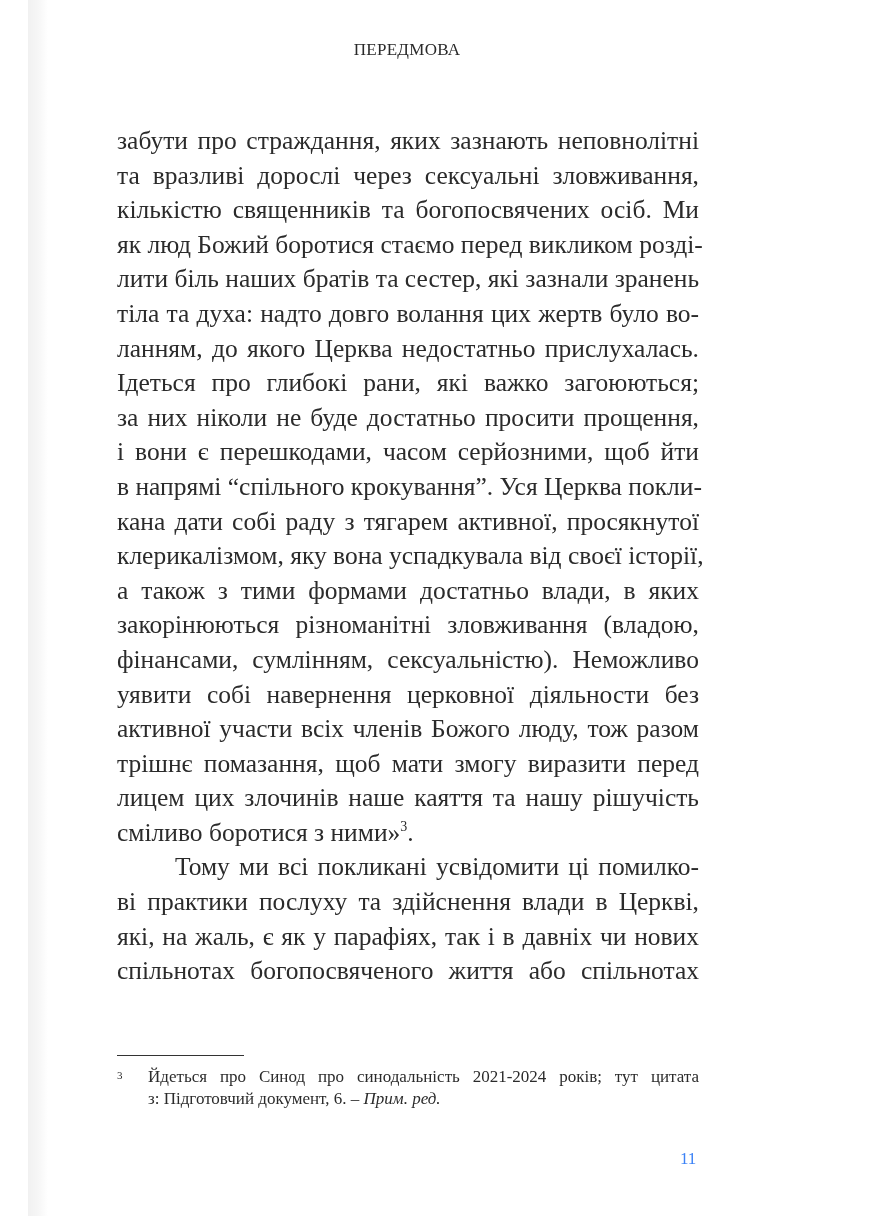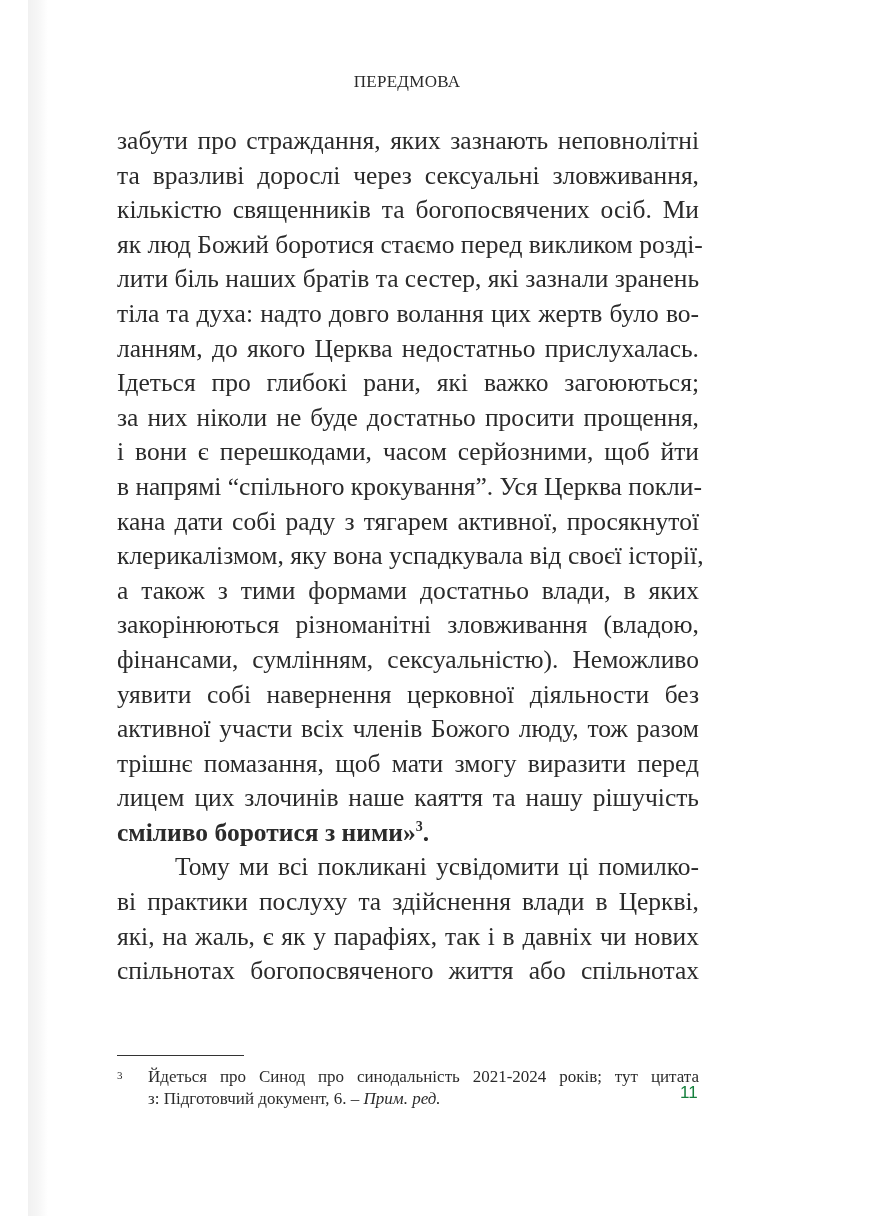--- a/index.html
+++ b/index.html
@@ -27,42 +27,40 @@
   .running-head {
     position: absolute;
     top: 40px;
     left: 0;
     width: 814px;
     text-align: center;
     font-family: "Liberation Serif", serif;
     font-size: 17px;
     letter-spacing: 0.3px;
     color: #2a2a2a;
-    margin-top: 32px;
   }
   .body-text {
     position: absolute;
     left: 117px;
     top: 124px;
     width: 582px;
     font-family: "Liberation Serif", serif;
     font-size: 25.5px;
     line-height: 34.6px;
     color: #2b2b2b;
   }
   .line {
     display: block;
     white-space: nowrap;
     text-align: justify;
     text-align-last: justify;
     height: 34.6px;
   }
   .line.last {
     text-align-last: left;
-    font-weight: bold;
   }
   .line.indent {
     padding-left: 58px;
   }
   sup {
     font-size: 14px;
     vertical-align: 10px;
     line-height: 0;
   }
   .fn-rule {
@@ -99,24 +97,24 @@
   .fn-line.justify {
     text-align: justify;
     text-align-last: justify;
   }
   .fn-ital {
     font-style: italic;
   }
   .page-number {
     position: absolute;
     left: 680px;
-    top: 1083px;
-    font-family: Liberation Sans, sans-serif;
+    top: 1149px;
+    font-family: Liberation Serif, serif;
     font-size: 17px;
-    color: #15803d;
+    color: #3b82f6;
   }
 </style>
 </head>
 <body>
 
 <div class="page">
   <div class="left-shade"></div>
 
   <div class="running-head">ПЕРЕДМОВА</div>
 

